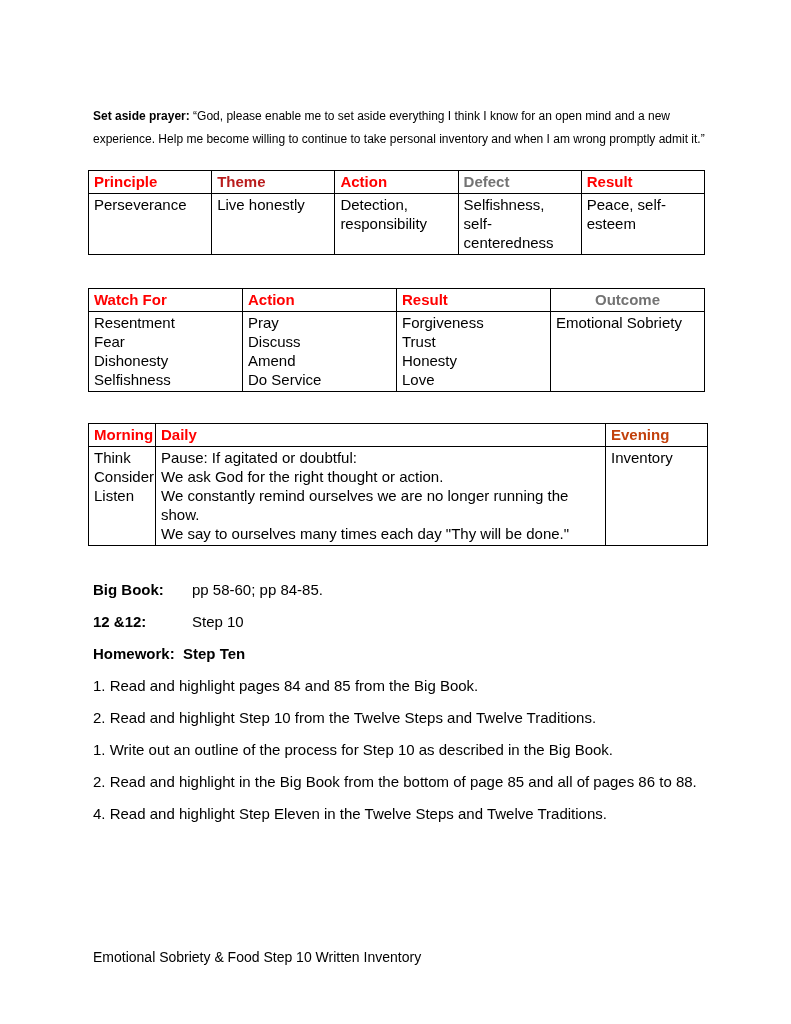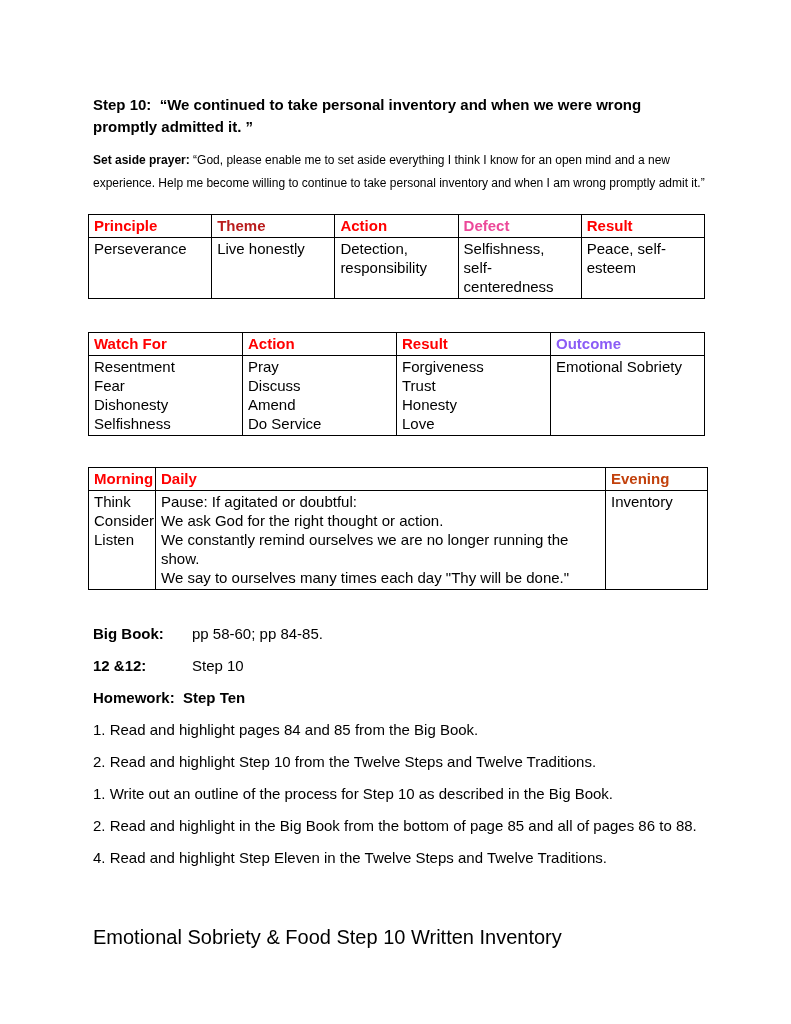--- a/index.html
+++ b/index.html
@@ -55,40 +55,39 @@
   .ref-label { display: inline-block; width: 99px; font-weight: bold; }
 
   .para {
     margin: 0 0 14px 93px; width: 617px;
     font-size: 15px; line-height: 18px;
     white-space: pre-wrap;
   }
   .bold { font-weight: bold; }
 
   .footer {
-    position: absolute; left: 93px; top: 928px;
-    font-size: 20px; line-height: 18px;
+    position: absolute; left: 93px; top: 948px;
+    font-size: 14px; line-height: 18px;
   }
 </style>
 </head>
 <body>
 
 <div class="doc">
 
-  <p class="heading">Step 10:  “We continued to take personal inventory and when we were wrong promptly admitted it. ”</p>
 
   <p class="prayer"><span class="b">Set aside prayer:</span><span> “God, please enable me to set aside everything I think I know for an open mind and a new experience. Help me become willing to continue to take personal inventory and when I am wrong promptly admit it.”</span></p>
 
   <table class="t1">
     <tbody>
         <tr>
       <th class="red" style="color: rgb(255, 0, 0);">Principle</th>
       <th class="red" style="color: #b91c1c;">Theme</th>
       <th class="red" style="color: rgb(255, 0, 0);">Action</th>
-      <th class="red" style="color: #ec4899;">Defect</th>
+      <th class="red" style="color: #737373;">Defect</th>
       <th class="red" style="color: rgb(255, 0, 0);">Result</th>
     </tr>
     <tr>
       <td>Perseverance</td>
       <td>Live honestly</td>
       <td>Detection,
 responsibility</td>
       <td>Selfishness, self-
 centeredness</td>
       <td>Peace, self-
@@ -96,21 +95,21 @@
     </tr>
   </tbody>
     </table>
 
   <table class="t2">
     <tbody>
         <tr>
       <th class="red" style="color: rgb(255, 0, 0);">Watch For</th>
       <th class="red" style="color: rgb(255, 0, 0);">Action</th>
       <th class="red" style="color: rgb(255, 0, 0);">Result</th>
-      <th class="red" style="color: #8b5cf6;">Outcome</th>
+      <th class="red" style="color: #737373; text-align: center;">Outcome</th>
     </tr>
     <tr>
       <td>Resentment
 Fear
 Dishonesty
 Selfishness</td>
       <td>Pray
 Discuss
 Amend
 Do Service</td>

